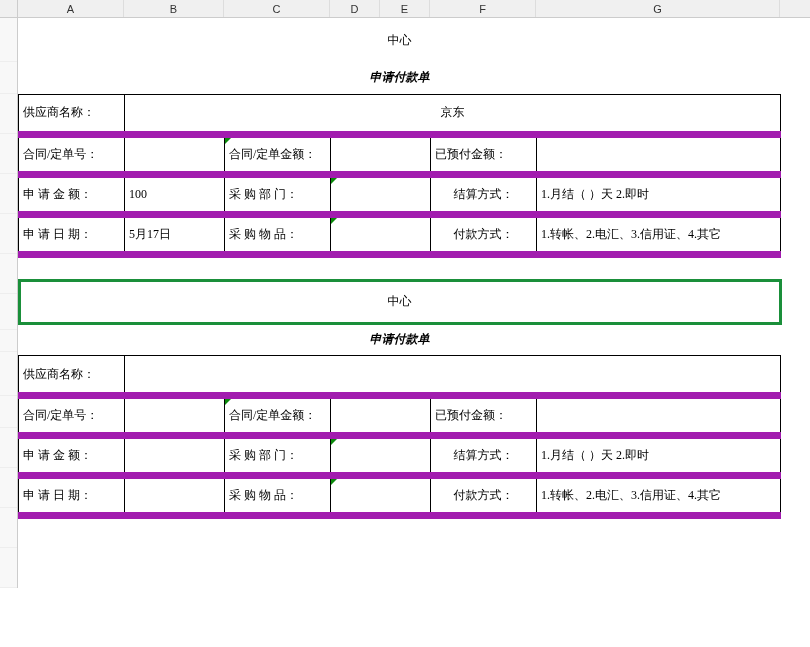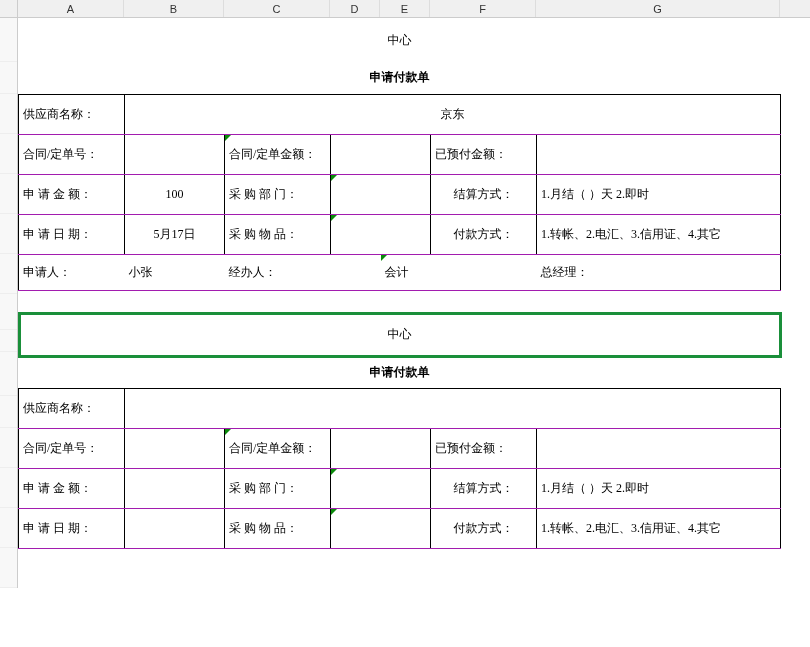--- a/index.html
+++ b/index.html
@@ -58,36 +58,37 @@
     width: 762px;
     table-layout: fixed;
   }
   table.form td {
     padding: 0 4px;
     vertical-align: middle;
     font-size: 12px;
     position: relative;
   }
   .bt { border-top: 1px solid #000; }
-  .bb { border-bottom: 1px solid #a21caf; }
+  .bb { border-bottom: 7px solid #a21caf; }
   .bl { border-left: 1px solid #000; }
   .br { border-right: 1px solid #000; }
   .center { text-align: center; margin-left: 32px; }
-  .right { text-align: center; }
+  .right { text-align: left; }
   .title1 {
     font-size: 26px;
     font-family: "SimSun","宋体",serif;
     text-align: center;
     height: 44px;
   }
   .title2 {
     font-size: 18px;
     font-weight: bold;
     text-align: center;
     height: 32px;
+    font-style: italic;
   }
   .h40 { height: 40px; }
   .h36 { height: 36px; }
   .small { font-size: 12px; margin-left: 48px; }
   .sel {
     outline: 3px solid #1a8f3a;
     outline-offset: -2px;
   }
   .tri {
     position: absolute;
@@ -177,27 +178,20 @@
         <tr class="h40">
           <td class="bl bb br">申 请 日 期：</td>
           <td class="bb br right">5月17日</td>
           <td class="bb br">采 购 物 品：</td>
           <td colspan="2" class="bb br">
                 <span class="tri"></span>
               </td>
           <td class="bb br center">付款方式：</td>
           <td class="bb br small">1.转帐、2.电汇、3.信用证、4.其它</td>
         </tr>
-        <tr class="h36">
-          <td class="bl bb">申请人：</td>
-          <td class="bb">小张</td>
-          <td colspan="2" class="bb">经办人：</td>
-          <td colspan="2" class="bb"><span class="tri"></span><span>会计</span></td>
-          <td class="bb br">总经理：</td>
-        </tr>
       </tbody>
         </table>
 
       <div class="gap"></div>
 
       <table class="form">
         <colgroup>
           <col style="width:106px">
             <col style="width:100px">
             <col style="width:106px">

